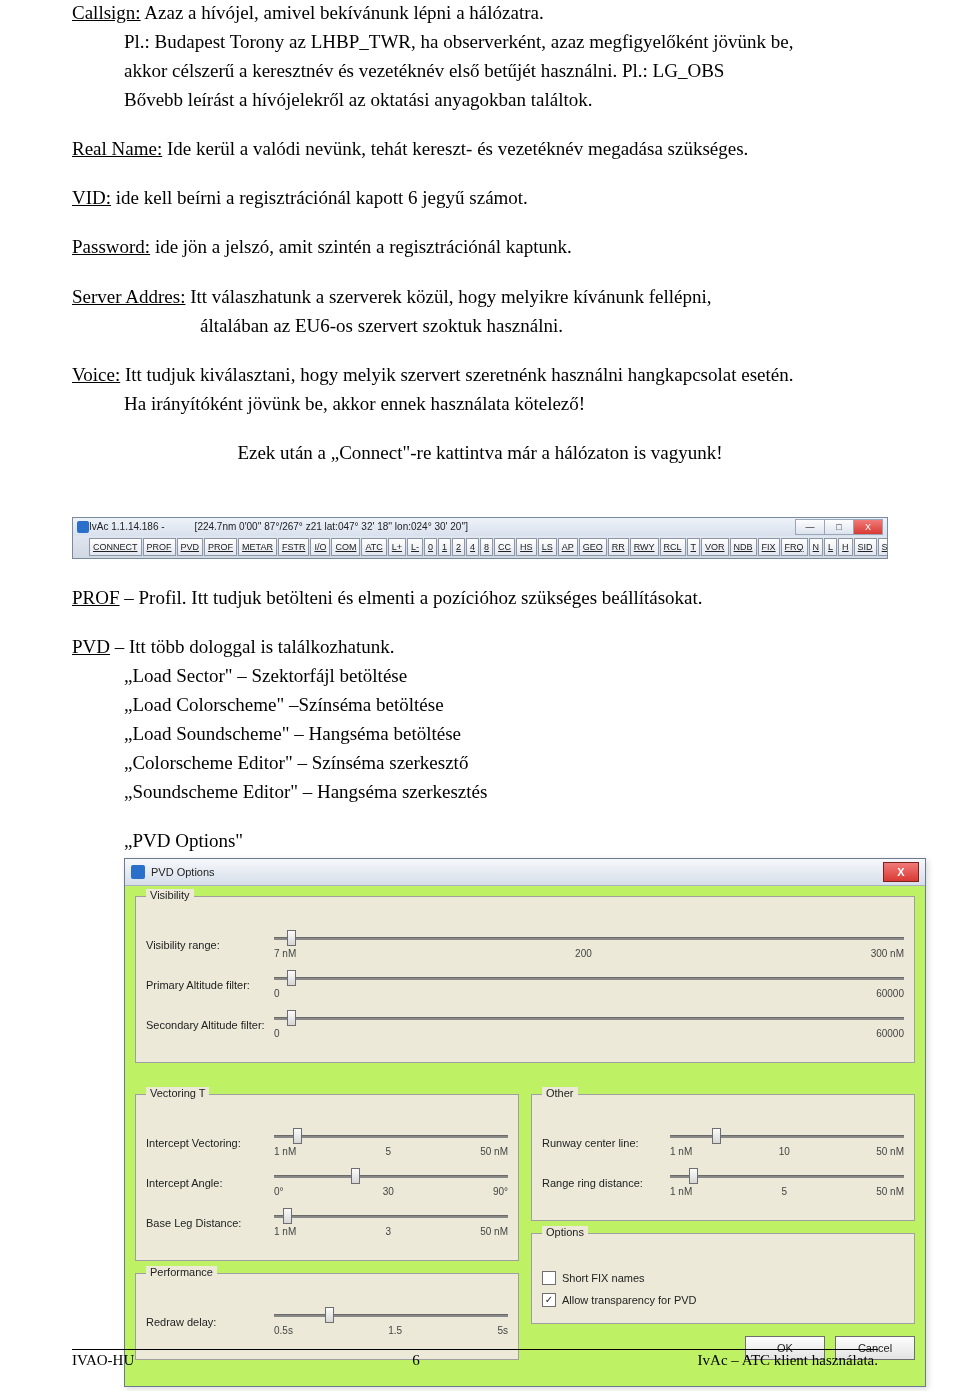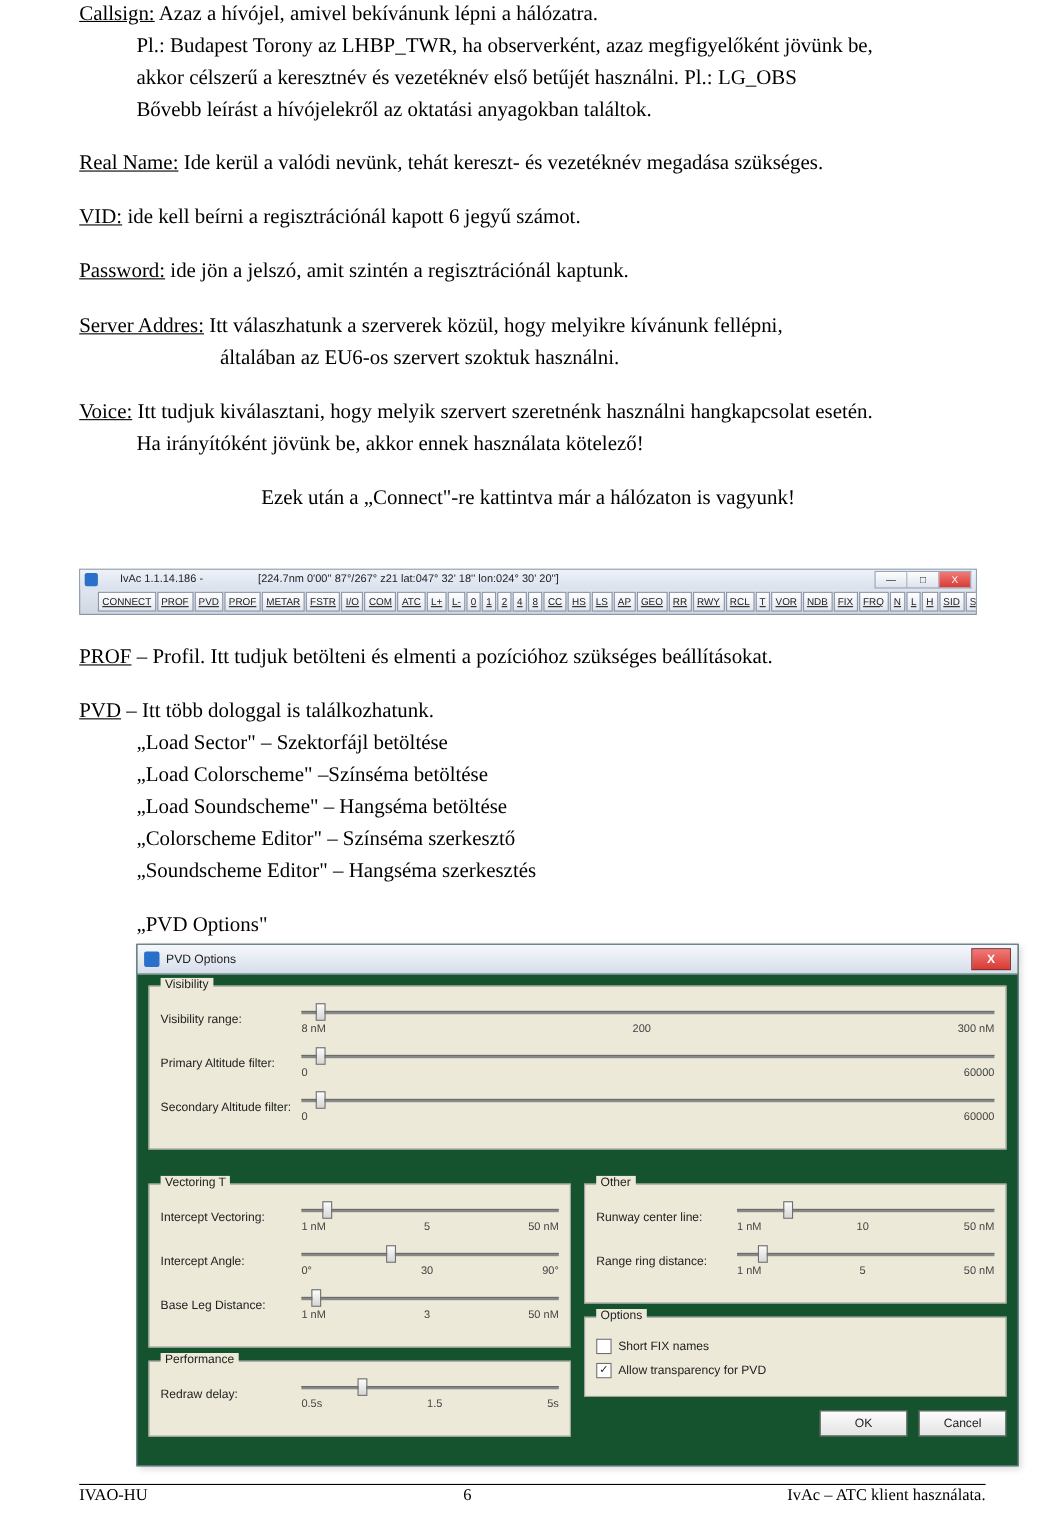--- a/index.html
+++ b/index.html
@@ -9,62 +9,62 @@
   .u{text-decoration:underline;}
   .indent{padding-left:52px;}
   .center{text-align:center;}
   .spacer{height:20px;}
   .spacer-lg{height:42px;}
 
   
   .toolbar-strip{border:1px solid #7a8aa0;background:linear-gradient(#f6f8fb,#dfe5ee 48%,#cfd7e3);
     height:40px;display:flex;flex-direction:column;font-family:Tahoma,Arial,sans-serif;font-size:10px;color:#222;
     margin:6px 0 6px 0;position:relative;}
-  .toolbar-title{height:18px;display:flex;align-items:center;gap:20px;padding:0 4px;
+  .toolbar-title{height:18px;display:flex;align-items:center;gap:0;padding:0 4px;
     background:linear-gradient(#eef2f8,#d9e1ee);}
   .toolbar-title .ico{width:12px;height:12px;background:#2a6fc9;border-radius:2px;}
   .toolbar-title .wbtn{margin-left:auto;display:flex;gap:0;}
   .wbtn span{display:inline-flex;width:28px;height:14px;align-items:center;justify-content:center;
     border:1px solid #9aa5b5;border-left:none;background:linear-gradient(#fdfdfe,#dde3ee);font-size:9px;}
   .wbtn span:first-child{border-left:1px solid #9aa5b5;}
   .wbtn .close{background:linear-gradient(#f07a78,#d93a34);color:#fff;}
   .toolbar-buttons{flex:1;display:flex;align-items:center;gap:0;overflow:hidden;padding:2px 16px;text-decoration:underline;}
   .tb{height:16px;border:1px solid #8d96a6;background:linear-gradient(#fff,#e1e6ef);
     font-size:9px;padding:0 3px;display:inline-flex;align-items:center;white-space:nowrap;margin-right:1px;}
 
   
   .pvd-dialog{width:800px;margin:4px 0 0 52px;border:1px solid #6b7a8f;font-family:Tahoma,Arial,sans-serif;
-    font-size:11px;color:#222;background:#14532d;box-shadow:2px 2px 6px rgba(0,0,0,.15);}
+    font-size:11px;color:#222;background:#bef264;box-shadow:2px 2px 6px rgba(0,0,0,.15);}
   .pvd-title{height:26px;background:linear-gradient(#f6f8fb,#d6deea);display:flex;align-items:center;
     padding:0 6px;border-bottom:1px solid #a8b2c2;}
   .pvd-title .ico{width:14px;height:14px;background:#2a6fc9;border-radius:2px;margin-right:6px;}
   .pvd-title .close{margin-left:auto;width:34px;height:18px;background:linear-gradient(#f07a78,#d93a34);
     border:1px solid #7d2020;color:#fff;display:flex;align-items:center;justify-content:center;font-weight:bold;}
   .pvd-body{padding:10px 10px 14px 10px;}
-  .group{border:1px solid #a0a0a0;padding:15px 10px 12px 10px;margin-bottom:12px;position:relative;background:#ece9d8;}
+  .group{border:1px solid #a0a0a0;padding:33px 10px 12px 10px;margin-bottom:12px;position:relative;background:#ece9d8;}
   .group>.legend{position:absolute;top:-8px;left:10px;background:#ece9d8;padding:0 4px;font-size:11px;}
   .row{display:flex;align-items:center;height:30px;}
   .row .lbl{width:128px;}
   .slider-wrap{flex:1;position:relative;height:16px;}
   .slider-track{position:absolute;left:0;right:0;top:7px;height:2px;background:#888;border-top:1px solid #6b6b6b;}
   .slider-handle{position:absolute;top:0;width:9px;height:16px;background:linear-gradient(#fcfcfc,#d6d6d6);
     border:1px solid #6e6e6e;box-sizing:border-box;}
   .slider-ticklabels{display:flex;justify-content:space-between;font-size:10px;margin-top:2px;color:#444;}
   .slider-cell{flex:1;}
   .two-col{display:flex;gap:12px;}
   .two-col>div{flex:1;margin-top:19px;}
   .chk{display:flex;align-items:center;gap:6px;height:22px;}
   .chk .box{width:12px;height:12px;border:1px solid #6e6e6e;background:#fff;display:inline-flex;
     align-items:center;justify-content:center;font-size:10px;line-height:1;}
   .btnrow{display:flex;justify-content:flex-end;gap:10px;margin-top:6px;}
   .dlgbtn{width:78px;height:22px;border:1px solid #6e6e6e;background:linear-gradient(#fdfdfd,#e3e3e3);
     display:inline-flex;align-items:center;justify-content:center;font-size:11px;}
 
   
-  .footer{position:absolute;bottom:22px;left:72px;right:64px;border-top:1px solid #000;
+  .footer{position:absolute;bottom:22px;left:72px;right:82px;border-top:1px solid #000;
     display:flex;justify-content:space-between;font-size:15px;padding-top:2px;}
 </style>
 </head>
 <body>
 
 <div class="page">
 
   <div class="body-text">
     <p>
       <span class="u">Callsign:</span><span> Azaz a hívójel, amivel bekívánunk lépni a hálózatra.</span>
@@ -189,21 +189,21 @@
         <span class="legend">Visibility</span>
         <div id="g-visibility">
             <div class="row">
               <div class="lbl">Visibility range:</div>
               <div class="slider-cell">
                 <div class="slider-wrap">
                   <div class="slider-track"></div>
                   <div class="slider-handle" style="left: 2%;"></div>
                 </div>
                 <div class="slider-ticklabels">
-                  <span>8 nM</span>
+                  <span>7 nM</span>
                   <span>200</span>
                   <span>300 nM</span>
                 </div>
               </div>
             </div>
             <div style="height: 10px;"></div>
             <div class="row">
               <div class="lbl">Primary Altitude filter:</div>
               <div class="slider-cell">
                 <div class="slider-wrap">

